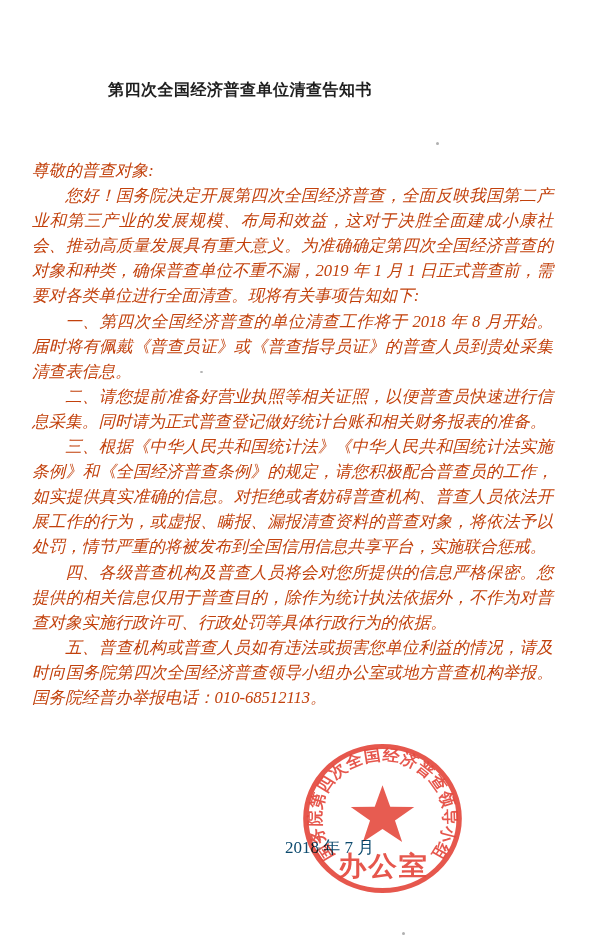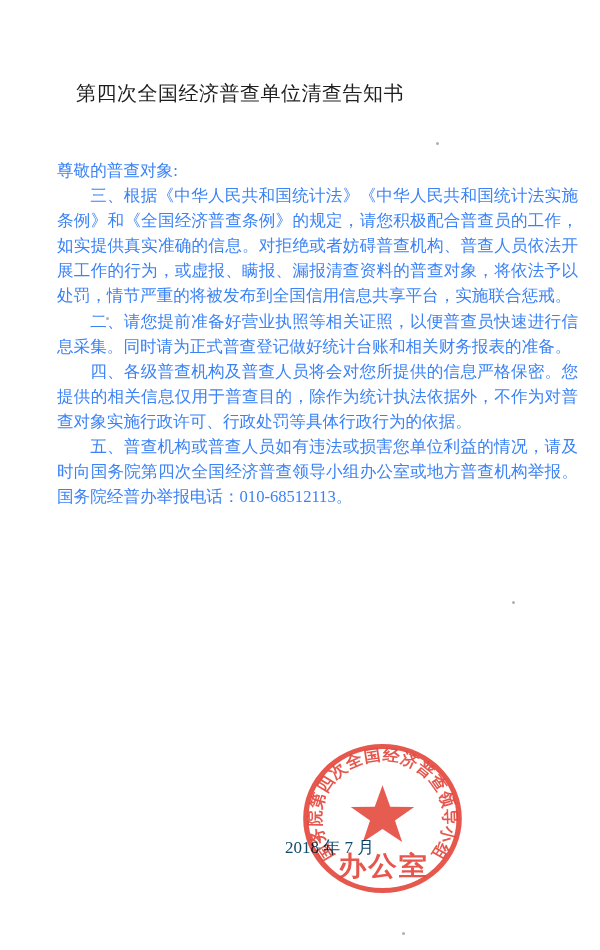--- a/index.html
+++ b/index.html
@@ -3,26 +3,27 @@
 <meta charset="utf-8">
 <style>
   html,body{margin:0;padding:0;background:#ffffff;}
   .page{
     position:relative;width:600px;height:950px;background:#ffffff;overflow:hidden;
     font-family:"Liberation Serif","DejaVu Serif",serif;
   }
   .title{
     position:absolute;left:0;top:80px;width:480px;margin:0;
     text-align:center;font-family:"Liberation Sans","DejaVu Sans",sans-serif;
-    font-size:20px;font-weight:400;letter-spacing:0.5px;color:#1e1e1e;
+    font-size:16px;font-weight:700;letter-spacing:0.5px;color:#1e1e1e;
   }
   .body-text{
-    position:absolute;left:57px;top:158px;width:521px;
-    font-size:16.6px;line-height:25.1px;color:#3b82f6;
+    position:absolute;left:32px;top:158px;width:521px;
+    font-size:16.6px;line-height:25.1px;color:#c2410c;
     text-align:justify;
+    font-style:italic;
   }
   .body-text p{margin:0;padding:0;}
   .para{text-indent:2em;}
   .signature{
     position:absolute;top:813px;right:42px;
     font-size:18px;color:#3d3d3d;letter-spacing:0.1px;white-space:nowrap;
   }
   .date{
     position:absolute;top:836px;left:285px;width:200px;
     font-size:17px;color:#0c4a6e;white-space:nowrap;
@@ -40,22 +41,24 @@
 </style>
 </head>
 <body>
 
 <div class="page">
 
   <h1 class="title">第四次全国经济普查单位清查告知书</h1>
 
   <div class="body-text">
     <p class="salutation">尊敬的普查对象:</p>
+    <p class="para">您好！国务院决定开展第四次全国经济普查，全面反映我国第二产业和第三产业的发展规模、布局和效益，这对于决胜全面建成小康社会、推动高质量发展具有重大意义。为准确确定第四次全国经济普查的对象和种类，确保普查单位不重不漏，2019 年 1 月 1 日正式普查前，需要对各类单位进行全面清查。现将有关事项告知如下:</p>
+    <p class="para">一、第四次全国经济普查的单位清查工作将于 2018 年 8 月开始。届时将有佩戴《普查员证》或《普查指导员证》的普查人员到贵处采集清查表信息。</p>
+    <p class="para">二、请您提前准备好营业执照等相关证照，以便普查员快速进行信息采集。同时请为正式普查登记做好统计台账和相关财务报表的准备。</p>
     <p class="para">三、根据《中华人民共和国统计法》《中华人民共和国统计法实施条例》和《全国经济普查条例》的规定，请您积极配合普查员的工作，如实提供真实准确的信息。对拒绝或者妨碍普查机构、普查人员依法开展工作的行为，或虚报、瞒报、漏报清查资料的普查对象，将依法予以处罚，情节严重的将被发布到全国信用信息共享平台，实施联合惩戒。</p>
-    <p class="para">二、请您提前准备好营业执照等相关证照，以便普查员快速进行信息采集。同时请为正式普查登记做好统计台账和相关财务报表的准备。</p>
     <p class="para">四、各级普查机构及普查人员将会对您所提供的信息严格保密。您提供的相关信息仅用于普查目的，除作为统计执法依据外，不作为对普查对象实施行政许可、行政处罚等具体行政行为的依据。</p>
     <p class="para">五、普查机构或普查人员如有违法或损害您单位利益的情况，请及时向国务院第四次全国经济普查领导小组办公室或地方普查机构举报。国务院经普办举报电话：010-68512113。</p>
   </div>
 
   <div class="date">2018 年 7 月</div>
 
   <svg class="seal" viewBox="0 0 170 170" preserveAspectRatio="none" xmlns="http://www.w3.org/2000/svg">
     <circle cx="85" cy="85" r="78" fill="none" stroke="#e23b2f" stroke-width="5.5" stroke-opacity="0.92"></circle>
     <path id="sealArcPath" d="M 36.7 125.5 A 63 63 0 1 1 133.3 125.5" fill="none"></path>
     <text font-size="17" letter-spacing="0.8" fill="#e23b2f" fill-opacity="0.93">

